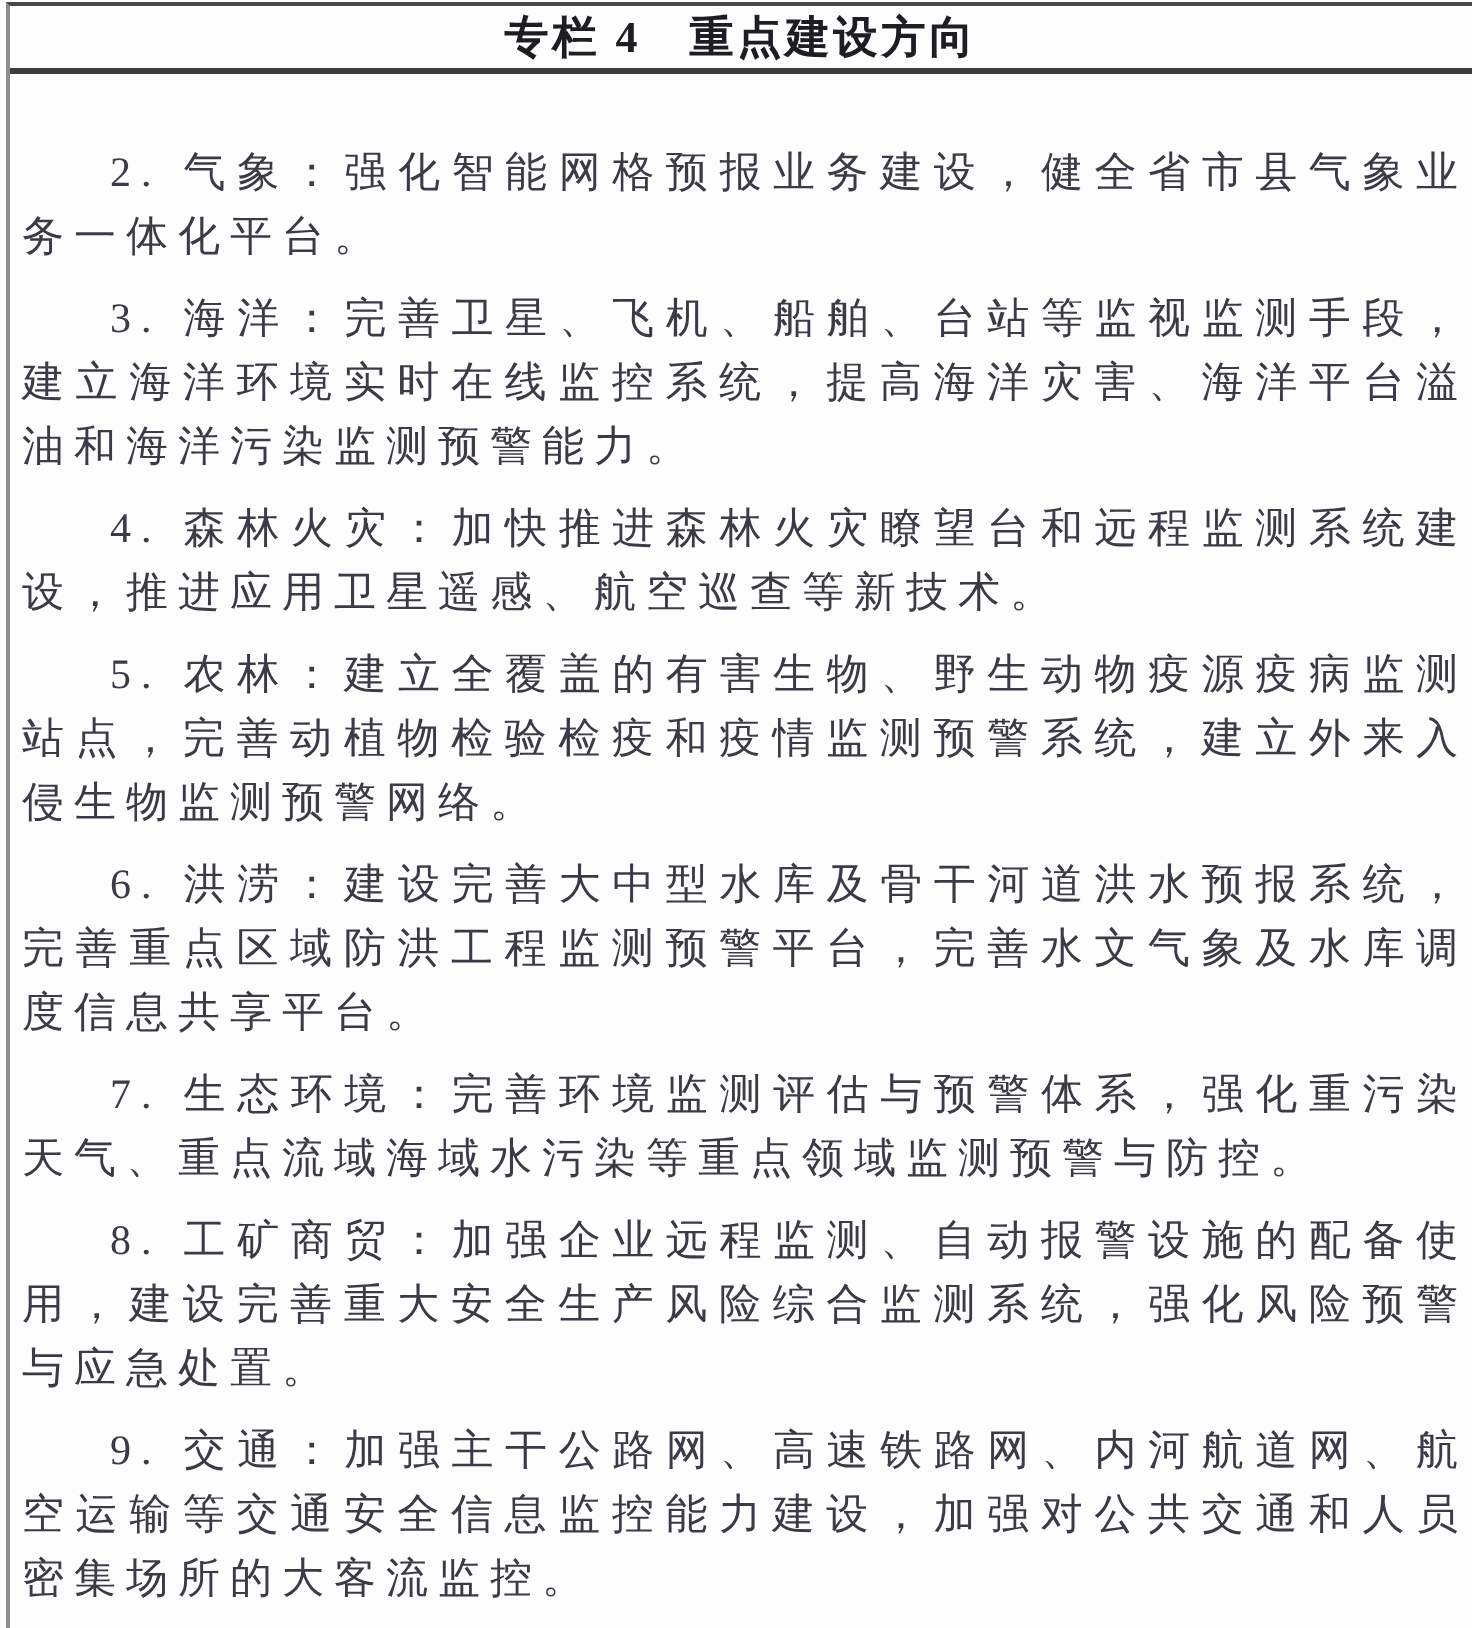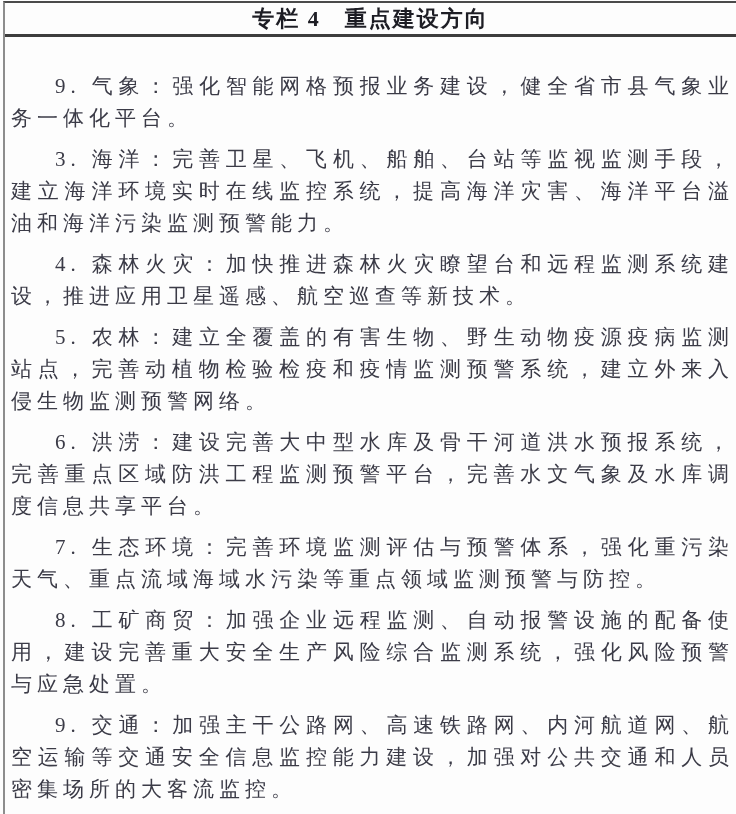--- a/index.html
+++ b/index.html
@@ -57,21 +57,21 @@
 <body>
 
 <div class="page">
   <div class="frame">
 
     <div class="panel-header">
       <span class="panel-title">专栏 4　重点建设方向</span>
     </div>
 
     <div class="panel-body">
-      <p>9. 气象：强化智能网格预报业务建设，健全省市县气象业务一体化平台。</p>
+      <p>2. 气象：强化智能网格预报业务建设，健全省市县气象业务一体化平台。</p>
       <p>3. 海洋：完善卫星、飞机、船舶、台站等监视监测手段，建立海洋环境实时在线监控系统，提高海洋灾害、海洋平台溢油和海洋污染监测预警能力。</p>
       <p>4. 森林火灾：加快推进森林火灾瞭望台和远程监测系统建设，推进应用卫星遥感、航空巡查等新技术。</p>
       <p>5. 农林：建立全覆盖的有害生物、野生动物疫源疫病监测站点，完善动植物检验检疫和疫情监测预警系统，建立外来入侵生物监测预警网络。</p>
       <p>6. 洪涝：建设完善大中型水库及骨干河道洪水预报系统，完善重点区域防洪工程监测预警平台，完善水文气象及水库调度信息共享平台。</p>
       <p>7. 生态环境：完善环境监测评估与预警体系，强化重污染天气、重点流域海域水污染等重点领域监测预警与防控。</p>
       <p>8. 工矿商贸：加强企业远程监测、自动报警设施的配备使用，建设完善重大安全生产风险综合监测系统，强化风险预警与应急处置。</p>
       <p>9. 交通：加强主干公路网、高速铁路网、内河航道网、航空运输等交通安全信息监控能力建设，加强对公共交通和人员密集场所的大客流监控。</p>
     </div>
 
   </div>

